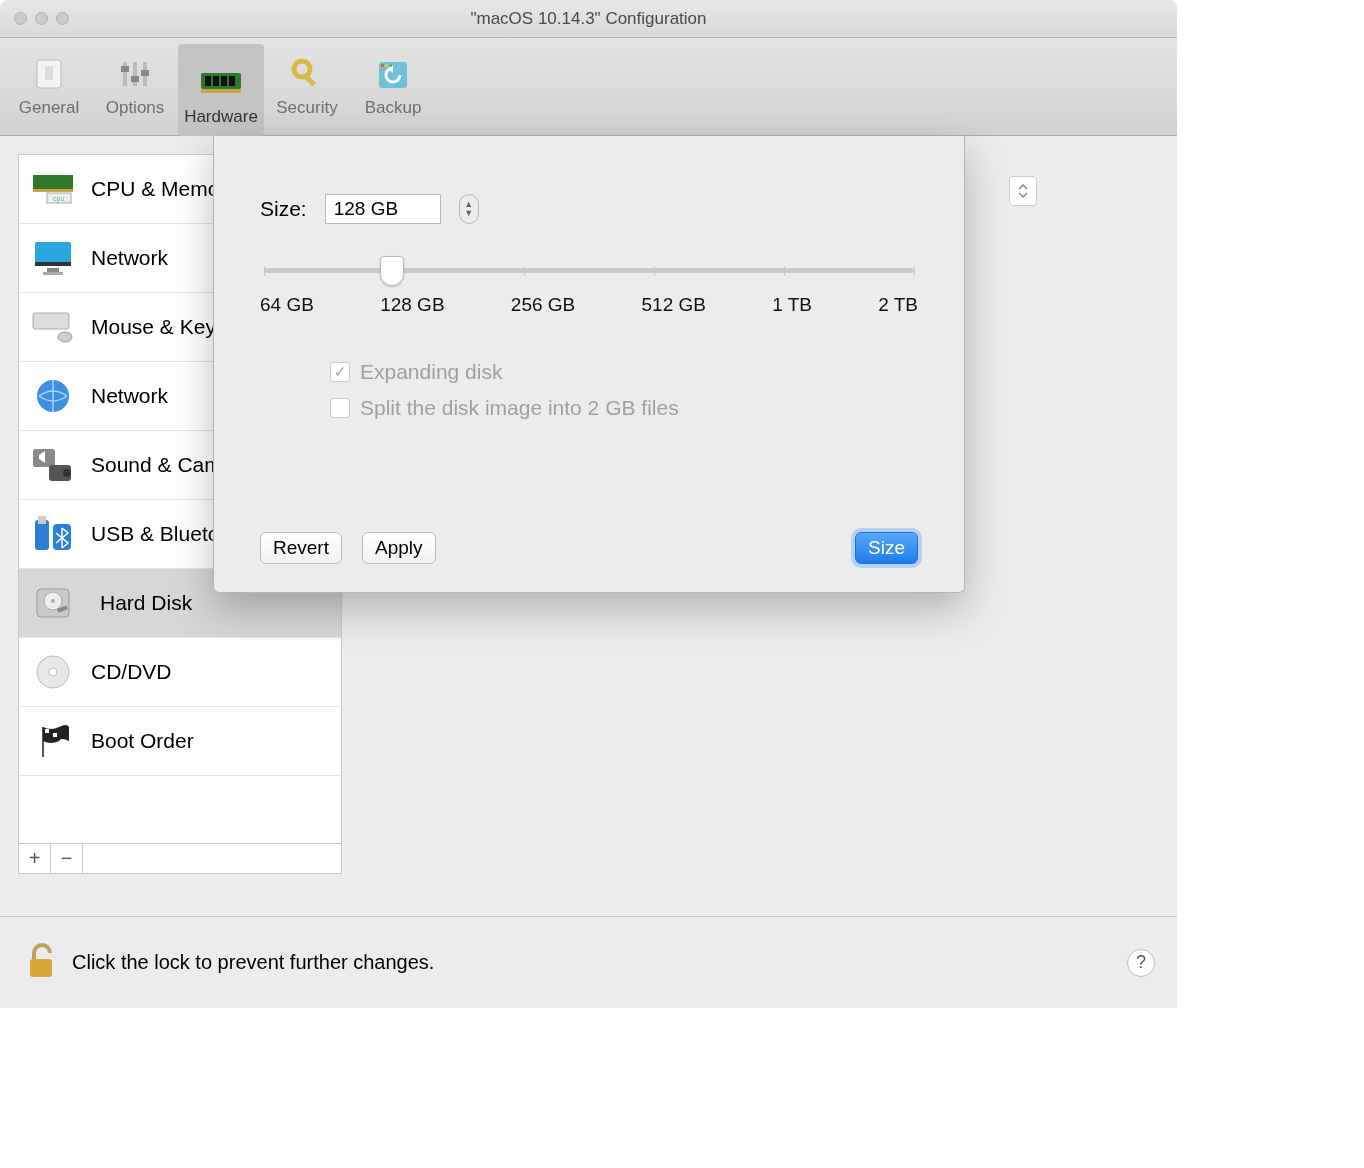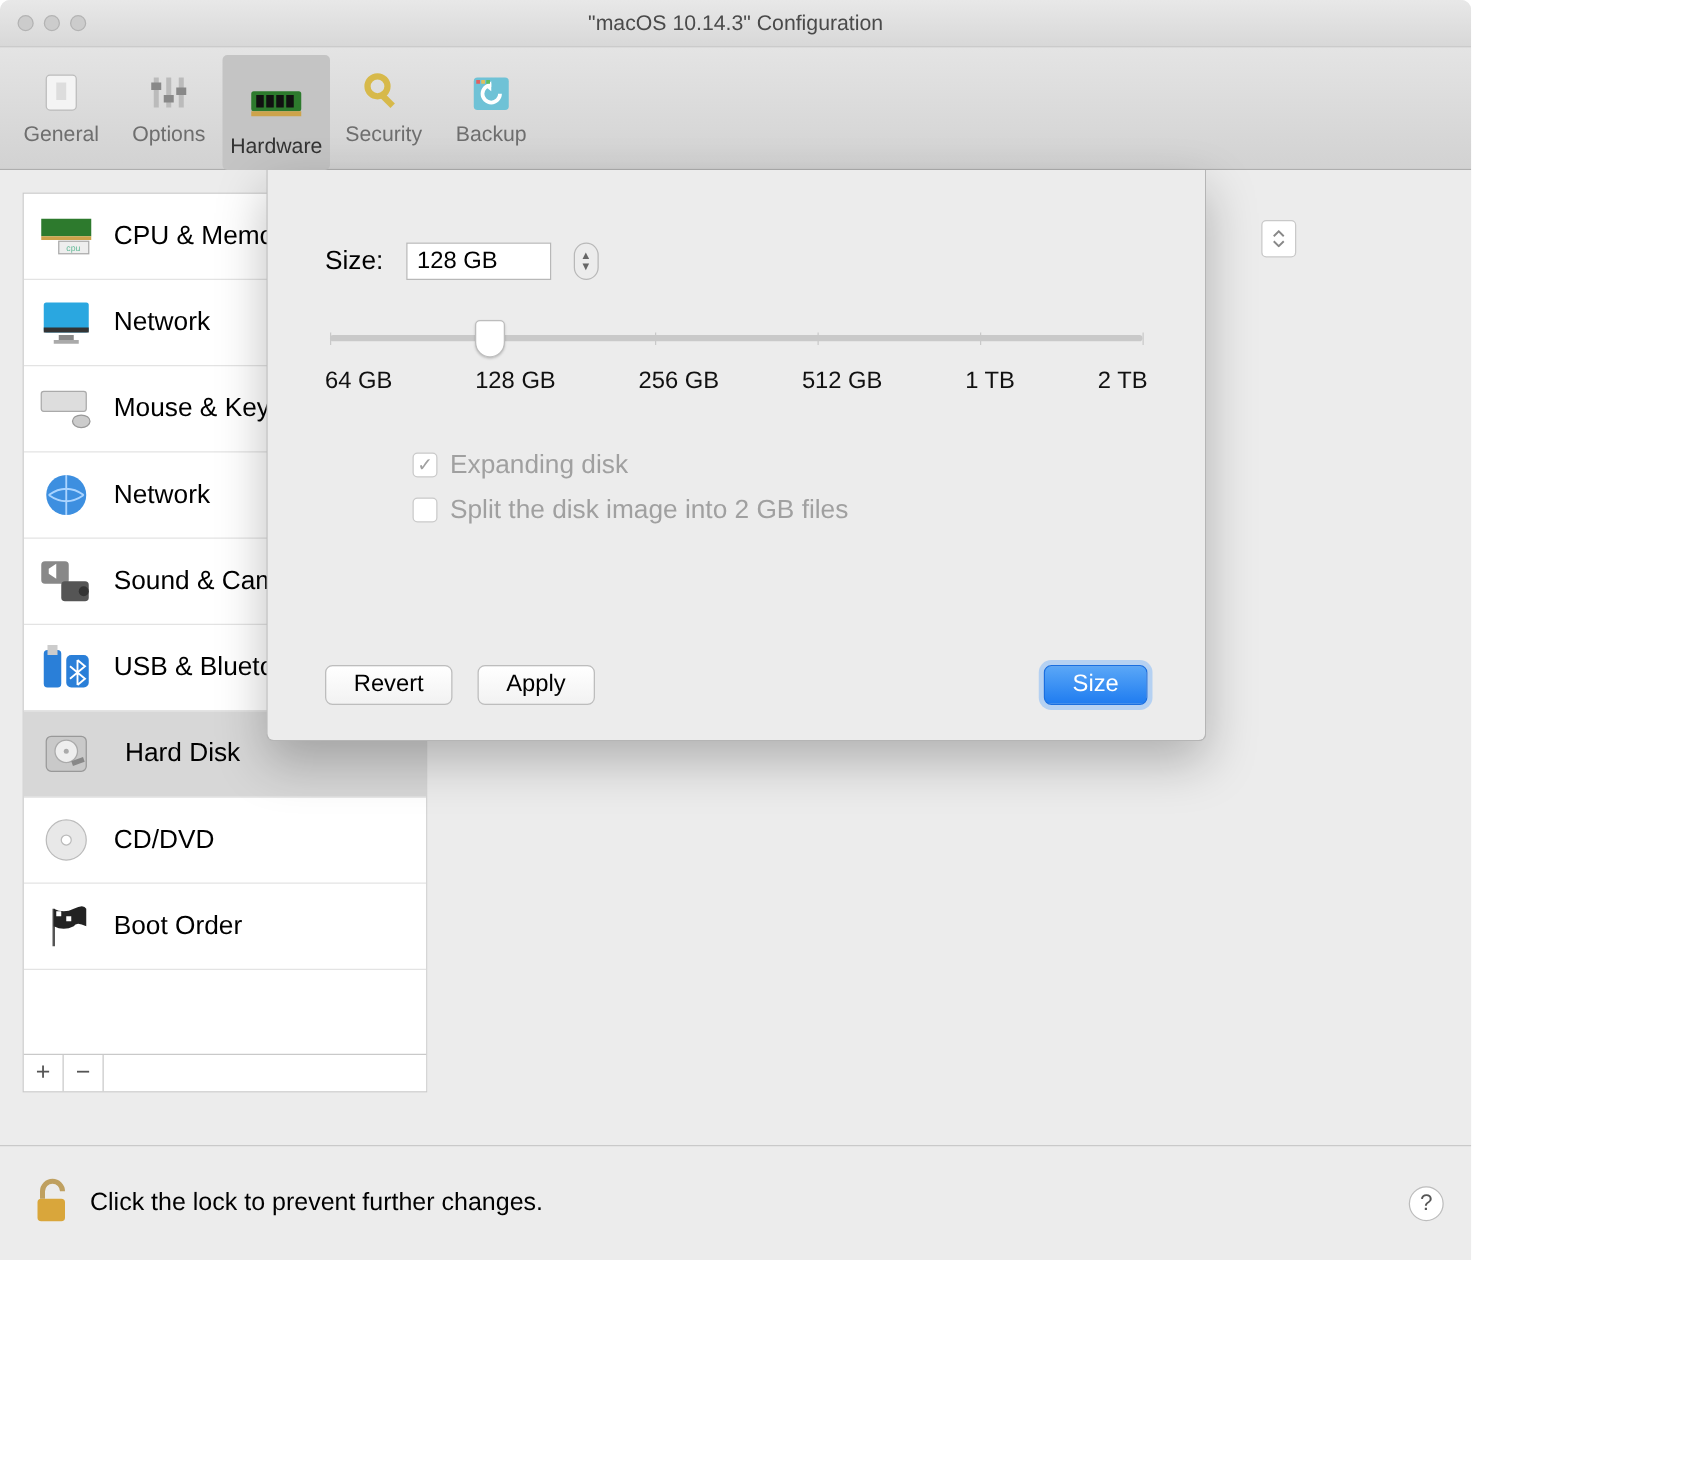--- a/index.html
+++ b/index.html
@@ -46,21 +46,21 @@
 .slider { margin-top: 36px; position: relative; height: 70px; padding: 0 4px;}
 .track { position: absolute; left: 4px; right: 4px; top: 8px; height: 5px; background: #c9c9c9; border-radius: 3px;}
 .ticks { position: absolute; left: 4px; right: 4px; top: 6px; height: 18px; }
 .tick { position: absolute; width: 1px; height: 10px; background: #c9c9c9; top: 0;}
 .thumb { position: absolute; top: -4px; width: 24px; height: 30px; background: #fff; border: 1px solid #bdbdbd; border-radius: 4px 4px 12px 12px; box-shadow: 0 1px 2px rgba(0,0,0,.2);}
 .ticklabels { position: absolute; left: 0; right: 0; top: 34px; display: flex; justify-content: space-between; font-size: 19px; color: #111;}
 .checks { margin-top: 30px; padding-left: 70px; display: flex; flex-direction: column; gap: 12px;}
 .chk { display: flex; align-items: center; gap: 10px; font-size: 21px; color: #a0a0a0;}
 .box { width: 20px; height: 20px; border: 1px solid #c9c9c9; border-radius: 4px; background: #fff; display:flex;align-items:center;justify-content:center; color:#a0a0a0; font-size:15px;}
 .sheet-buttons { margin-top: auto; display: flex; gap: 20px; align-items: center;}
-.btn { height: 32px; padding: 0 22px; border: 1px solid #bdbdbd; border-radius: 6px; background: linear-gradient(#fff,#f2f2f2); font-size: 19px; cursor: default;}
+.btn { height: 32px; padding: 0 12px; border: 1px solid #bdbdbd; border-radius: 6px; background: linear-gradient(#fff,#f2f2f2); font-size: 19px; cursor: default;}
 .btn.primary { background: linear-gradient(#5aa7f7,#1f7cf0); color: #fff; border: 1px solid #1a6fe0; box-shadow: 0 0 0 4px rgba(80,160,255,.35);}
 .spacer { flex: 1; }
 </style>
 </head>
 <body>
 
 <div class="window">
 
   <div class="titlebar">
     <div class="traffic">

